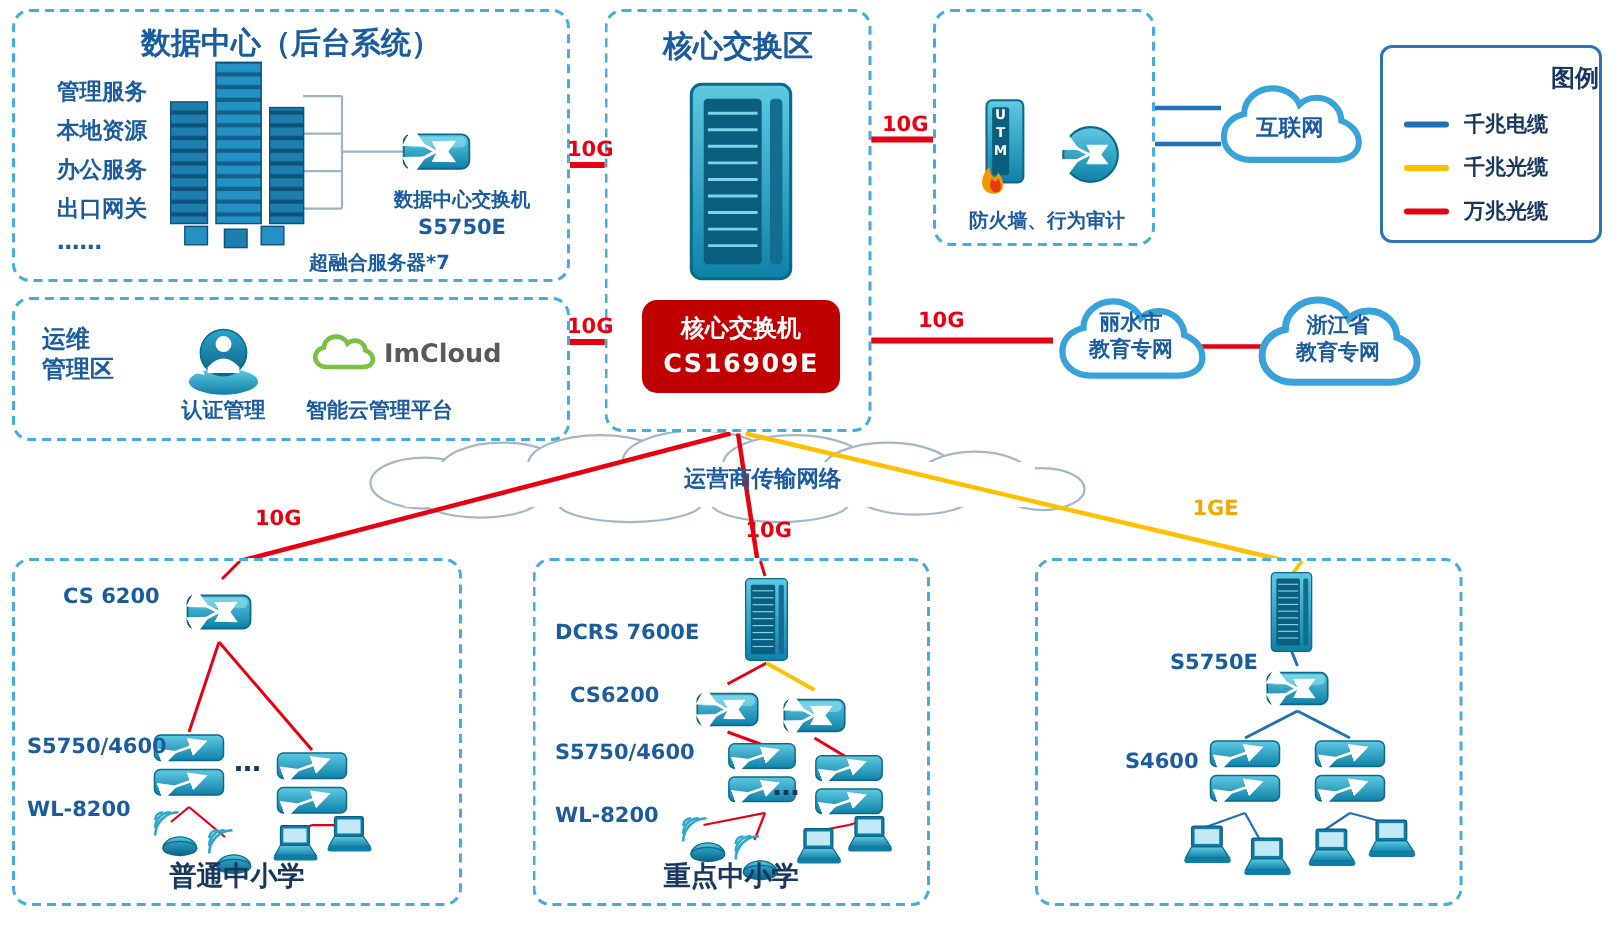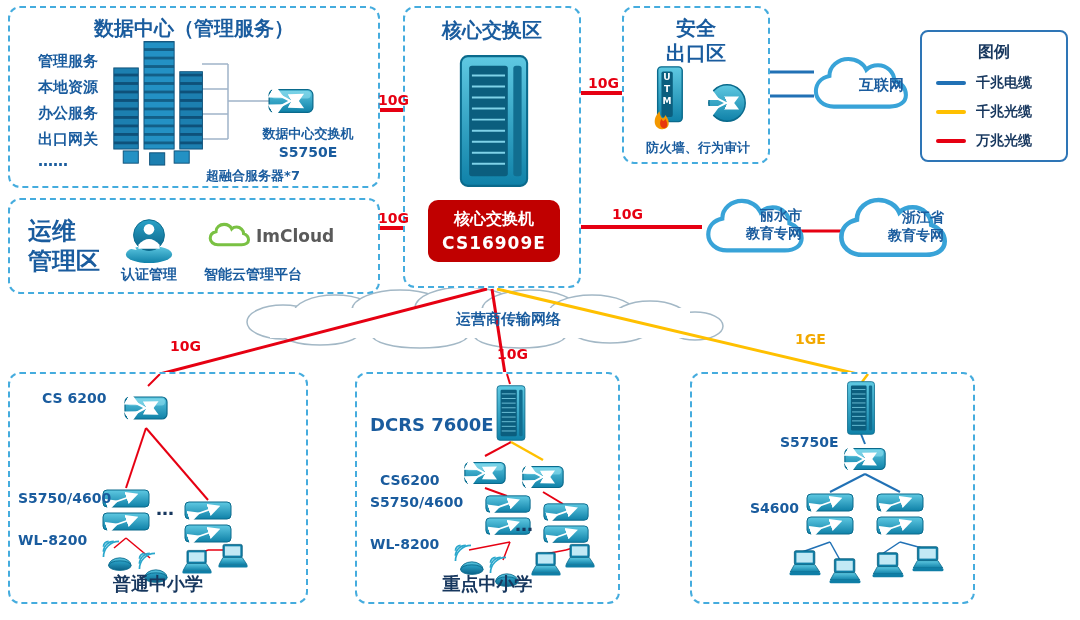--- a/index.html
+++ b/index.html
@@ -2,31 +2,31 @@
 <html><head>
 <meta charset="utf-8">
 <title>Diagram</title>
 <style>
   *{margin:0;padding:0;box-sizing:border-box}
   body{background:#fff;font-family:"DejaVu Sans","Liberation Sans",sans-serif}
   .canvas{position:relative;width:1080px;height:620px;background:#fff;overflow:hidden}
   .wires{position:absolute;left:0;top:0;z-index:1}
   .zone{position:absolute;border:2px dashed #45ACDE;border-radius:12px;background:#fff;z-index:2}
   .legend{position:absolute;border:2px solid #2E75B6;border-radius:8px;background:#fff;z-index:2}
-  .legend-title{margin:10px 0 2px 0;text-align:center;font-size:16px;font-weight:700;color:#17375E}
+  .legend-title{margin:10px 0 2px 0;text-align:right;font-size:16px;font-weight:700;color:#17375E}
   .legend-row{display:flex;align-items:center;gap:10px;margin:11px 14px}
   .legend-swatch{width:30px;height:4px;border-radius:2px;flex:none}
   .legend-label{font-size:14px;font-weight:700;color:#17375E}
   .lbl{position:absolute;color:#1A5C9E;font-weight:700;z-index:3;line-height:1.25}
   .gray{color:#5A5A5A}
   .center{text-align:center}
   .preline{white-space:pre-line}
   .link-label{position:absolute;z-index:6;font-size:14px;font-weight:800;color:#E60012}
   .link-label.yellow{color:#F2A800}
-  .cloud-label{position:absolute;z-index:4;color:#1A5C9E;font-weight:700;text-align:right;line-height:1.3}
+  .cloud-label{position:absolute;z-index:4;color:#1A5C9E;font-weight:700;text-align:center;line-height:1.3}
   .ic{position:absolute;z-index:2}
   .inner-lines{position:absolute;left:0;top:0;z-index:1;pointer-events:none}
   .badge{position:absolute;background:#C00000;border-radius:10px;color:#fff;font-weight:800;
          text-align:center;z-index:3;display:flex;flex-direction:column;justify-content:center;gap:3px}
   .badge .l1{font-size:16px}.badge .l2{font-size:17px;letter-spacing:1px}
   .school-title{position:absolute;left:0;right:0;text-align:center;font-size:18px;font-weight:800;color:#17375E;z-index:3}
   .utm-letters{position:absolute;writing-mode:vertical-rl;text-orientation:upright;color:#fff;
                font-size:9px;font-weight:700;letter-spacing:2px;z-index:4}
   .dots{position:absolute;font-weight:800;color:#17375E;font-size:18px;z-index:3;letter-spacing:2px}
 </style>
@@ -166,21 +166,21 @@
 
   <div class="link-label" style="left:378px;top:92px">10G</div>
   <div class="link-label" style="left:588px;top:75px">10G</div>
   <div class="link-label" style="left:378px;top:210px">10G</div>
   <div class="link-label" style="left:612px;top:206px">10G</div>
   <div class="link-label" style="left:170px;top:338px">10G</div>
   <div class="link-label" style="left:497px;top:346px">10G</div>
   <div class="link-label yellow" style="left:795px;top:331px">1GE</div>
 
   <div class="zone" style="left:8px;top:6px;width:372px;height:182px">
-    <div class="lbl center" style="left:0;right:0;top:8px;font-size:20px">数据中心（管理服务）</div>
+    <div class="lbl center" style="left:0;right:0;top:8px;font-size:20px">数据中心（后台系统）</div>
     <div class="lbl" style="left:28px;top:44px;font-size:15px">管理服务</div>
     <div class="lbl" style="left:28px;top:70px;font-size:15px">本地资源</div>
     <div class="lbl" style="left:28px;top:96px;font-size:15px">办公服务</div>
     <div class="lbl" style="left:28px;top:122px;font-size:15px">出口网关</div>
     <div class="lbl" style="left:28px;top:144px;font-size:15px">……</div>
     <svg class="ic" style="left:96px;top:26px" width="108" height="132">
         <use href="#ic-servers"></use>
       </svg>
     <svg class="inner-lines" width="372" height="182">
       <g stroke="#9FB3C8" stroke-width="1.5" fill="none">
@@ -194,21 +194,21 @@
     </svg>
     <svg class="ic" style="left:256px;top:68px" width="50" height="50">
         <use href="#ic-switch"></use>
       </svg>
     <div class="lbl center" style="left:226px;top:118px;width:144px;font-size:13px">数据中心交换机</div>
     <div class="lbl center" style="left:226px;top:136px;width:144px;font-size:14px">S5750E</div>
     <div class="lbl center" style="left:168px;top:160px;width:150px;font-size:13px">超融合服务器*7</div>
   </div>
 
   <div class="zone" style="left:8px;top:198px;width:372px;height:96px">
-    <div class="lbl preline" style="left:18px;top:16px;font-size:24px">运维
+    <div class="lbl preline" style="left:18px;top:16px;font-size:16px">运维
 管理区</div>
     <svg class="ic" style="left:112px;top:12px" width="54" height="54">
         <use href="#ic-auth"></use>
       </svg>
     <div class="lbl center" style="left:96px;top:66px;width:86px;font-size:14px">认证管理</div>
     <svg class="ic" style="left:196px;top:20px" width="46" height="31">
         <use href="#ic-cloud" stroke="#7AC143" stroke-width="8"></use>
       </svg>
     <div class="lbl gray" style="left:246px;top:26px;font-size:17px">ImCloud</div>
     <div class="lbl" style="left:194px;top:66px;width:150px;font-size:14px">智能云管理平台</div>
@@ -219,22 +219,20 @@
     <svg class="ic" style="left:47px;top:44px" width="84" height="138">
         <use href="#ic-chassis"></use>
       </svg>
     <div class="badge" style="left:23px;top:192px;width:132px;height:62px">
       <div class="l1">核心交换机</div>
       <div class="l2">CS16909E</div>
     </div>
   </div>
 
   <div class="zone" style="left:622px;top:6px;width:148px;height:158px">
-    <div class="lbl center preline" style="left:0;right:0;top:8px;font-size:20px">安全
-出口区</div>
     <svg class="ic" style="left:24px;top:56px" width="42" height="68">
         <use href="#ic-utm"></use>
       </svg>
     <div class="utm-letters" style="left:38px;top:64px">UTM</div>
     <svg class="ic" style="left:80px;top:72px" width="46" height="46">
         <use href="#ic-router"></use>
       </svg>
     <div class="lbl center" style="left:6px;top:132px;width:136px;font-size:13px">防火墙、行为审计</div>
   </div>
 
@@ -320,25 +318,25 @@
         <line x1="154" y1="68" x2="128" y2="82" stroke="#E60012" stroke-width="2"></line>
         <line x1="154" y1="68" x2="186" y2="86" stroke="#FFC000" stroke-width="2.5"></line>
         <line x1="128" y1="114" x2="150" y2="122" stroke="#E60012" stroke-width="2"></line>
         <line x1="186" y1="118" x2="206" y2="130" stroke="#E60012" stroke-width="2"></line>
         <line x1="153" y1="168" x2="112" y2="176" stroke="#E60012" stroke-width="1.5"></line>
         <line x1="153" y1="168" x2="146" y2="186" stroke="#E60012" stroke-width="1.5"></line>
         <line x1="209" y1="176" x2="188" y2="180" stroke="#E60012" stroke-width="1.5"></line>
         <line x1="209" y1="176" x2="222" y2="172" stroke="#E60012" stroke-width="1.5"></line>
       </g>
     </svg>
-    <div class="lbl" style="left:13px;top:40px;font-size:18px">DCRS 7600E</div>
+    <div class="lbl" style="left:13px;top:40px;font-size:14px">DCRS 7600E</div>
     <svg class="ic" style="left:133px;top:10px" width="42" height="58">
         <use href="#ic-chassis"></use>
       </svg>
-    <div class="lbl" style="left:23px;top:98px;font-size:14px">CS6200</div>
+    <div class="lbl" style="left:23px;top:82px;font-size:14px">CS6200</div>
     <svg class="ic" style="left:105px;top:76px" width="46" height="46">
         <use href="#ic-switch"></use>
       </svg>
     <svg class="ic" style="left:163px;top:80px" width="46" height="46">
         <use href="#ic-switch"></use>
       </svg>
     <div class="lbl" style="left:13px;top:120px;font-size:14px">S5750/4600</div>
     <svg class="ic" style="left:126px;top:118px" width="50" height="50">
         <use href="#ic-stack"></use>
       </svg>

